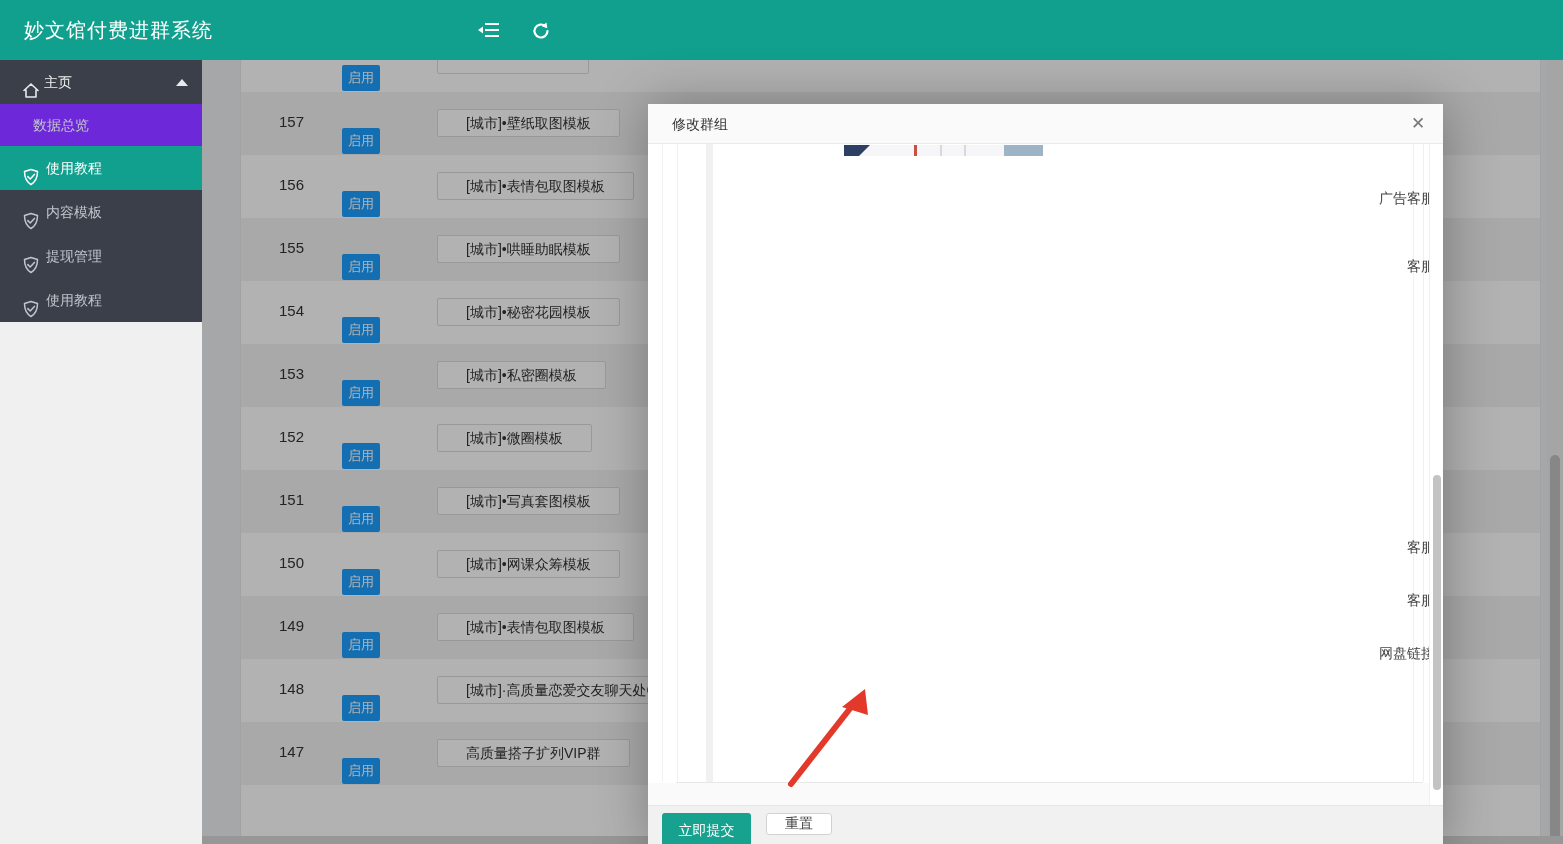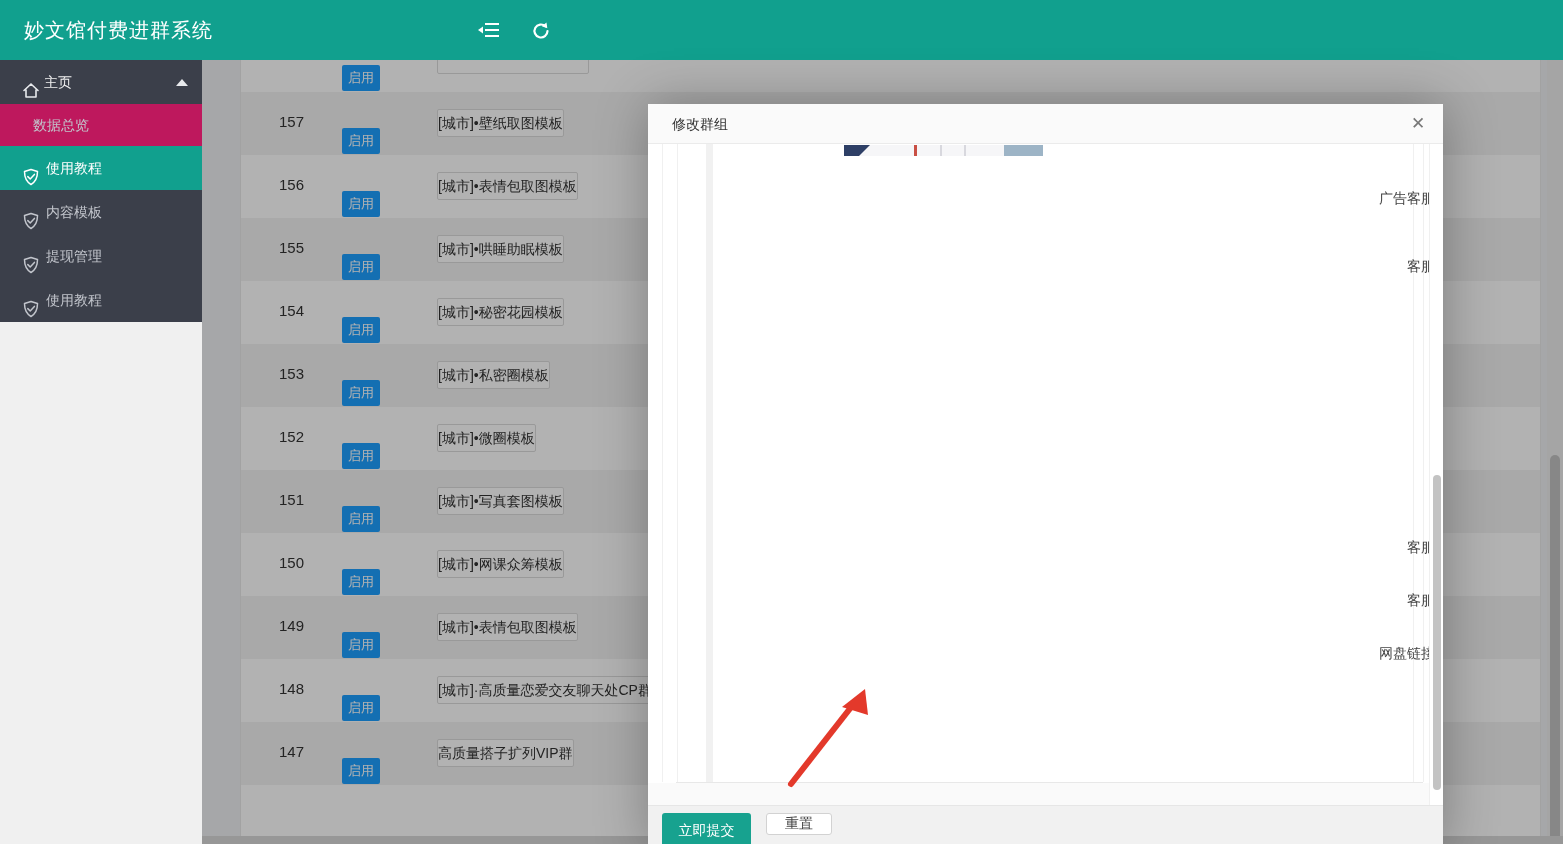--- a/index.html
+++ b/index.html
@@ -15,34 +15,34 @@
   .icon-refresh { left:531px; }
 
   
   .sidebar { position:absolute; left:0; top:60px; width:202px; height:784px; background:#f0f0f0; z-index:10; }
   .side-menu { position:absolute; left:0; top:0; width:202px; background:#3b3f4a; }
   .side-item { position:relative; height:44px; line-height:44px; color:#c2c5cc; cursor:pointer; font-size:14px; }
   .side-item .lbl { position:absolute; left:46px; top:0; }
   .side-item .ico { position:absolute; left:22px; top:13px; width:18px; height:18px; }
   .side-item.parent { height:44px;padding-left:12px; }
   .side-item.parent .lbl { left:44px; color:#f0f0f0; }
-  .side-item.sub { height:42px; line-height:42px; background:#be185d; }
+  .side-item.sub { height:42px; line-height:42px; background:#6d28d9; }
   .side-item.sub .lbl { left:33px; }
   .side-item.active { background:#11a08e; color:#fff; }
   .side-item.active .lbl { color:#fff; }
   .chev { position:absolute; right:14px; top:19px; width:0; height:0; border-left:6px solid transparent; border-right:6px solid transparent; border-bottom:7px solid #e8eaed; }
 
   
   .content { position:absolute; left:202px; top:60px; width:1361px; height:784px; background:#eef0f3; overflow:hidden; z-index:1; }
   .card { position:absolute; left:38px; top:-32px; width:1301px; height:862px; background:#fff; border:1px solid #e9e9e9; border-radius:4px; overflow:hidden; }
   .trow { position:relative; height:63px; background:#fff; }
   .trow.shaded { background:#f2f2f2; }
   .tid { position:absolute; left:38px; top:21px; font-size:15px; color:#333; }
   .tstatus { position:absolute; left:101px; top:36px; width:38px; height:26px; background:#1E9FFF; color:#fff; border:none; border-radius:2px; font-size:13px; cursor:pointer; font-family:inherit; }
-  .tname { position:absolute; left:196px; top:17px; height:28px; line-height:26px; padding:0 0; border:1px solid #dcdcdc; background:#fff; border-radius:2px; font-size:14px; color:#333; white-space:nowrap; }
+  .tname { position:absolute; left:196px; top:17px; height:28px; line-height:26px; padding:0 28px; border:1px solid #dcdcdc; background:#fff; border-radius:2px; font-size:14px; color:#333; white-space:nowrap; }
   .trow.partial .tname { min-width:152px; }
   .hscroll { position:absolute; left:0; bottom:0; width:1361px; height:8px; background:#d8d8d8; }
   .vscroll-page { position:absolute; right:0; top:0; width:16px; height:784px; background:#ececec; }
   .vscroll-page .thumb { position:absolute; left:3px; top:395px; width:10px; height:389px; background:#c2c2c2; border-radius:5px; }
 
   
   .overlay { position:absolute; left:202px; top:60px; width:1361px; height:784px; background:rgba(0,0,0,0.30); z-index:5; }
 
   
   .modal { position:absolute; left:648px; top:104px; width:795px; height:746px; background:#fff; z-index:20; border-radius:0; box-shadow:1px 1px 50px rgba(0,0,0,.3); overflow:hidden; }

